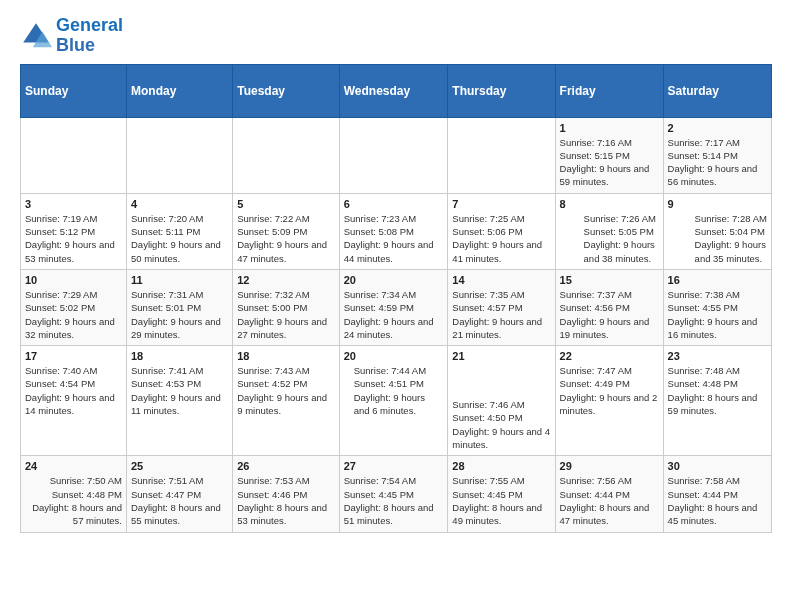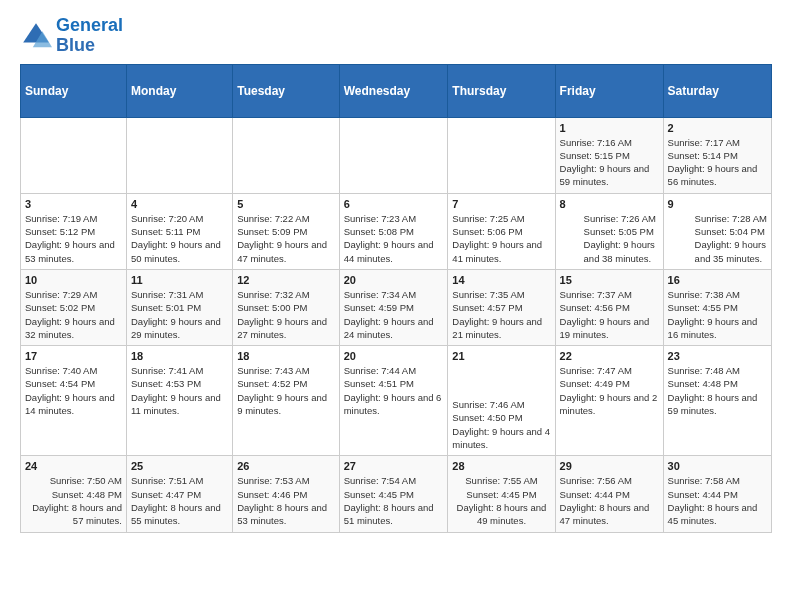--- a/index.html
+++ b/index.html
@@ -242,21 +242,21 @@
 Daylight: 9 hours and 11 minutes.</div>
           </td>
           <td>
             <span class="day-num">18</span>
             <div class="day-info" style="white-space: pre-line;">Sunrise: 7:43 AM
 Sunset: 4:52 PM
 Daylight: 9 hours and 9 minutes.</div>
           </td>
           <td>
             <span class="day-num">20</span>
-            <div class="day-info" style="white-space: pre-line;">Sunrise: 7:44 AM
+            <div class="day-info" style="white-space: pre-line; margin-left: 10px;">Sunrise: 7:44 AM
 Sunset: 4:51 PM
 Daylight: 9 hours and 6 minutes.</div>
           </td>
           <td>
             <span class="day-num">21</span>
             <div class="day-info" style="white-space: pre-line; margin-top: 36px;">Sunrise: 7:46 AM
 Sunset: 4:50 PM
 Daylight: 9 hours and 4 minutes.</div>
           </td>
           <td>
@@ -292,21 +292,21 @@
 Daylight: 8 hours and 53 minutes.</div>
           </td>
           <td>
             <span class="day-num">27</span>
             <div class="day-info" style="white-space: pre-line;">Sunrise: 7:54 AM
 Sunset: 4:45 PM
 Daylight: 8 hours and 51 minutes.</div>
           </td>
           <td>
             <span class="day-num">28</span>
-            <div class="day-info" style="white-space: pre-line; text-align: center;">Sunrise: 7:55 AM
+            <div class="day-info" style="white-space: pre-line;">Sunrise: 7:55 AM
 Sunset: 4:45 PM
 Daylight: 8 hours and 49 minutes.</div>
           </td>
           <td>
             <span class="day-num">29</span>
             <div class="day-info" style="white-space: pre-line;">Sunrise: 7:56 AM
 Sunset: 4:44 PM
 Daylight: 8 hours and 47 minutes.</div>
           </td>
           <td>

